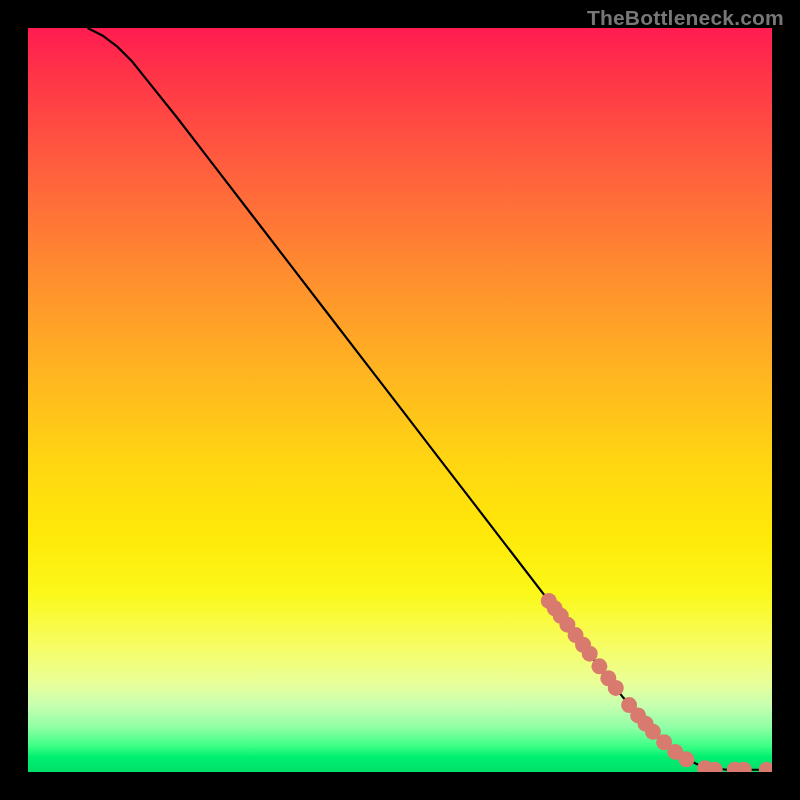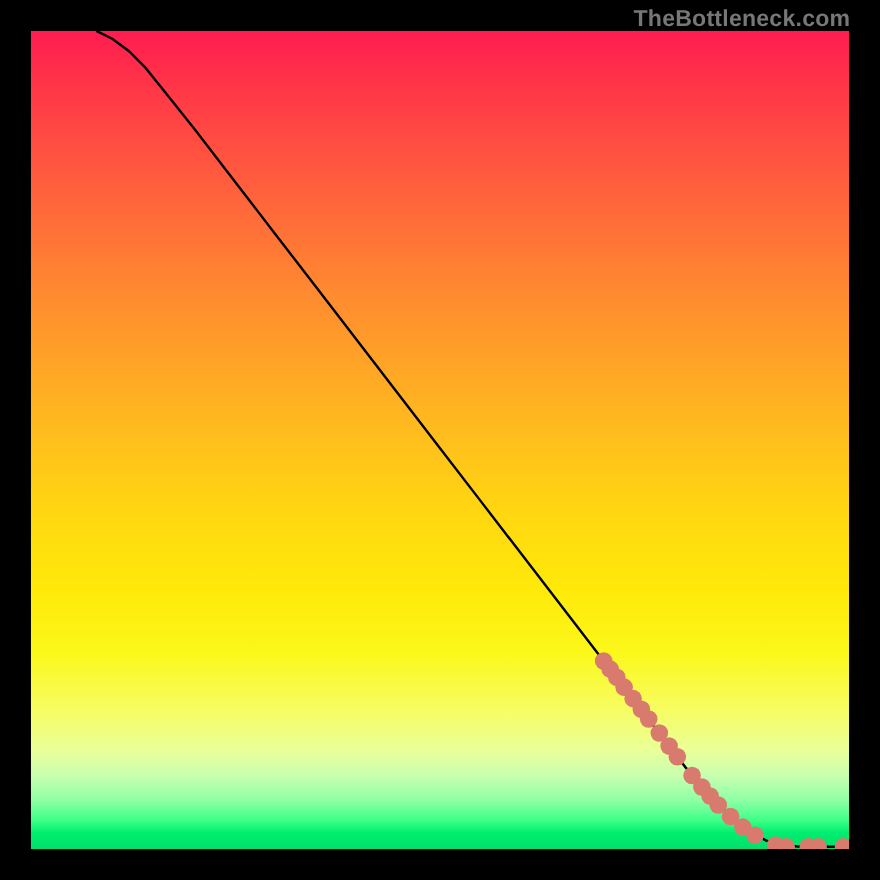--- a/index.html
+++ b/index.html
@@ -46,21 +46,21 @@
       #00e06a 100%
     );
   }
   .curve {
     position: absolute;
     inset: 0;
   }
   .attribution {
     position: absolute;
     top: 6px;
-    right: 27px;
+    right: 16px;
     font-size: 21px;
     font-weight: 600;
     letter-spacing: 0.2px;
     color: #777777;
     user-select: none;
   }
 </style>
 </head>
 <body>
 

